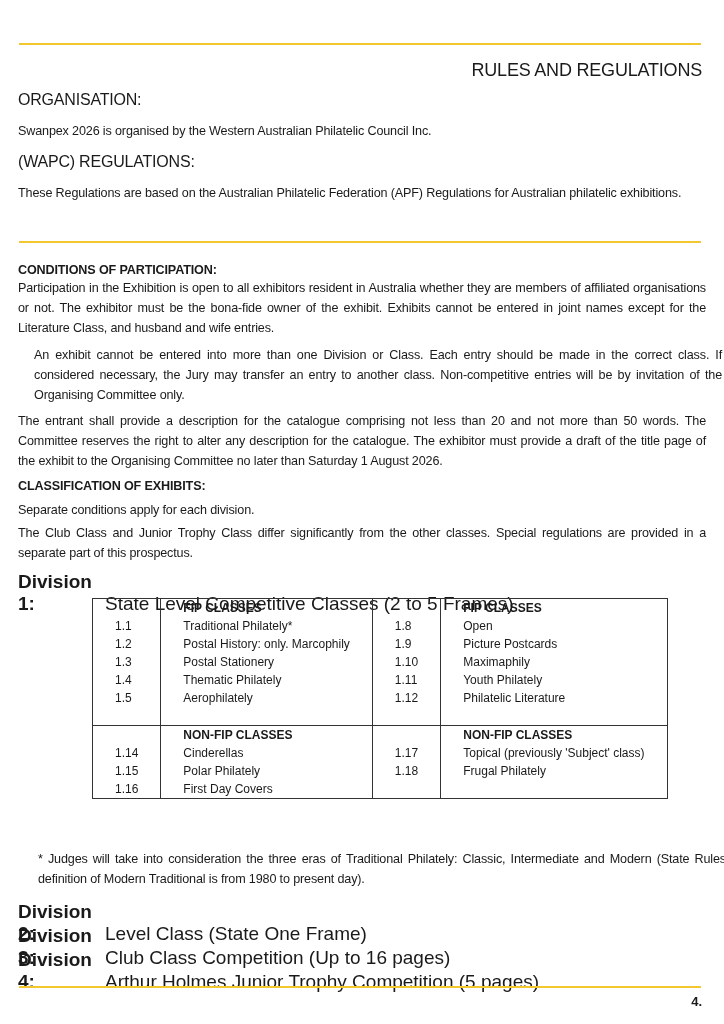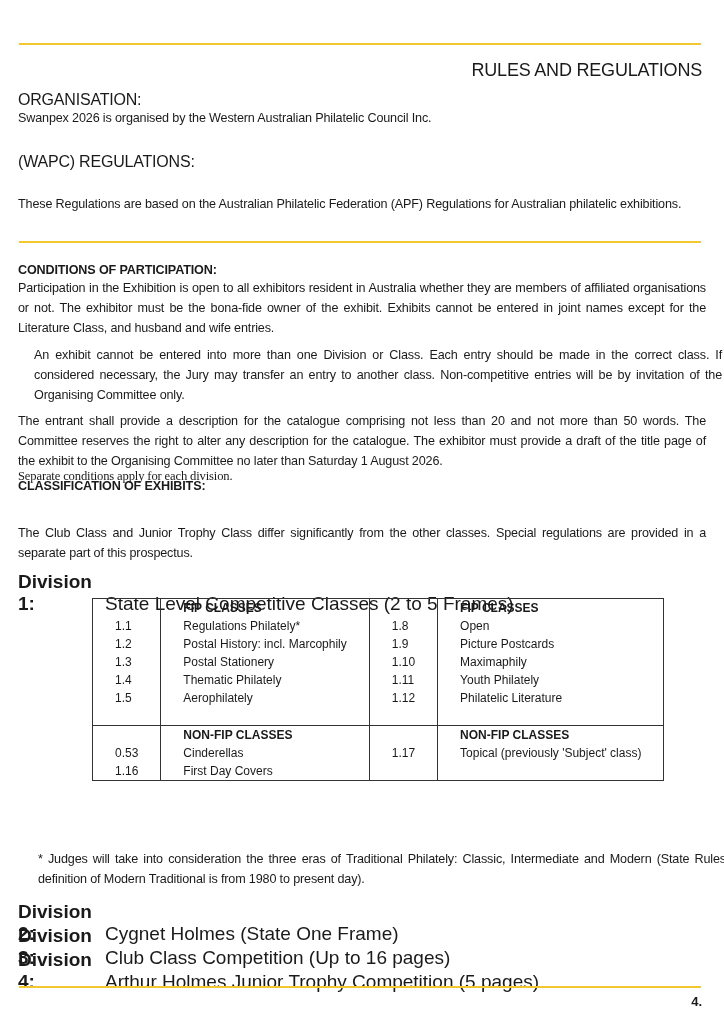--- a/index.html
+++ b/index.html
@@ -42,57 +42,57 @@
   table.classes td.hd { font-weight: bold; }
   .pageno { right: 22px; top: 994px; font-size: 13px; font-weight: bold; }
 </style>
 </head>
 <body>
 
 <div class="rule" style="top:43px;"></div>
 <div class="abs hdr-right">RULES AND REGULATIONS</div>
 
 <div class="abs h-sec" style="top:91px;">ORGANISATION:</div>
-<div class="abs p" style="top:108px;">Swanpex 2026 is organised by the Western Australian Philatelic Council Inc.</div>
+<div class="abs p" style="top:121px;">Swanpex 2026 is organised by the Western Australian Philatelic Council Inc.</div>
 
 <div class="abs h-sec" style="top:153px;">(WAPC) REGULATIONS:</div>
-<div class="abs p" style="top:194px;">These Regulations are based on the Australian Philatelic Federation (APF) Regulations for Australian philatelic exhibitions.</div>
+<div class="abs p" style="top:183px;">These Regulations are based on the Australian Philatelic Federation (APF) Regulations for Australian philatelic exhibitions.</div>
 
 <div class="rule" style="top:241px;"></div>
 
 <div class="abs p b" style="top:260px;">CONDITIONS OF PARTICIPATION:</div>
 <div class="abs p" style="top:278px;">Participation in the Exhibition is open to all exhibitors resident in Australia whether they are members of affiliated organisations or not. The exhibitor must be the bona-fide owner of the exhibit. Exhibits cannot be entered in joint names except for the Literature Class, and husband and wife entries.</div>
 <div class="abs p" style="top:345px;margin-left:16px;">An exhibit cannot be entered into more than one Division or Class. Each entry should be made in the correct class. If considered necessary, the Jury may transfer an entry to another class. Non-competitive entries will be by invitation of the Organising Committee only.</div>
 <div class="abs p" style="top:411px;">The entrant shall provide a description for the catalogue comprising not less than 20 and not more than 50 words. The Committee reserves the right to alter any description for the catalogue. The exhibitor must provide a draft of the title page of the exhibit to the Organising Committee no later than Saturday 1 August 2026.</div>
 
 <div class="abs p b" style="top:476px;">CLASSIFICATION OF EXHIBITS:</div>
-<div class="abs p" style="top:466px;font-family:Liberation Serif, serif;">Separate conditions apply for each division.</div>
+<div class="abs p" style="top:500px;">Separate conditions apply for each division.</div>
 <div class="abs p" style="top:523px;">The Club Class and Junior Trophy Class differ significantly from the other classes. Special regulations are provided in a separate part of this prospectus.</div>
 
 <div class="abs div-row" style="top:571px;">
   <span class="lbl">Division 1:</span><span>State Level Competitive Classes (2 to 5 Frames)</span>
 </div>
 
 <table class="classes">
   <tbody>
       <tr class="top-border">
     <td class="num"></td>
     <td class="txt1 hd">FIP CLASSES</td>
     <td class="num"></td>
     <td class="txt2 hd">FIP CLASSES</td>
   </tr>
   <tr>
     <td class="num">1.1</td>
-        <td class="txt1">Regulations Philately*</td>
+        <td class="txt1">Traditional Philately*</td>
     <td class="num">1.8</td>
         <td class="txt2">Open</td>
   </tr>
   <tr>
     <td class="num">1.2</td>
-        <td class="txt1">Postal History: incl. Marcophily</td>
+        <td class="txt1">Postal History: only. Marcophily</td>
     <td class="num">1.9</td>
         <td class="txt2">Picture Postcards</td>
   </tr>
   <tr>
     <td class="num">1.3</td>
         <td class="txt1">Postal Stationery</td>
     <td class="num">1.10</td>
         <td class="txt2">Maximaphily</td>
   </tr>
   <tr>
@@ -113,38 +113,44 @@
         <td class="num"></td>
         <td class="txt2"></td>
   </tr>
   <tr>
     <td class="num"></td>
     <td class="txt1 hd">NON-FIP CLASSES</td>
     <td class="num"></td>
     <td class="txt2 hd">NON-FIP CLASSES</td>
   </tr>
   <tr>
-    <td class="num">0.53</td>
+    <td class="num">1.14</td>
         <td class="txt1">Cinderellas</td>
     <td class="num">1.17</td>
         <td class="txt2">Topical (previously 'Subject' class)</td>
+  </tr>
+  <tr>
+    <td class="num">1.15</td>
+        <td class="txt1">Polar Philately</td>
+    <td class="num">1.18</td>
+        <td class="txt2">Frugal Philately</td>
   </tr>
   <tr class="bot-border">
     <td class="num">1.16</td>
         <td class="txt1">First Day Covers</td>
     <td class="num"></td>
         <td class="txt2"></td>
   </tr>
 </tbody>
   </table>
 
 <div class="abs p" style="top:849px;margin-left:20px;">* Judges will take into consideration the three eras of Traditional Philately: Classic, Intermediate and Modern (State Rules definition of Modern Traditional is from 1980 to present day).</div>
 
 <div class="abs div-row" style="top:901px;">
-  <span class="lbl">Division 2:</span><span>Cygnet Holmes (State One Frame)</span>
+  <span class="lbl">Division 2:</span><span>Level Class (State One Frame)</span>
 </div>
 <div class="abs div-row" style="top:925px;">
   <span class="lbl">Division 3:</span><span>Club Class Competition (Up to 16 pages)</span>
 </div>
 <div class="abs div-row" style="top:949px;">
   <span class="lbl">Division 4:</span><span>Arthur Holmes Junior Trophy Competition (5 pages).</span>
 </div>
 
 <div class="rule" style="top:986px;"></div>
 <div class="abs pageno">4.</div>

